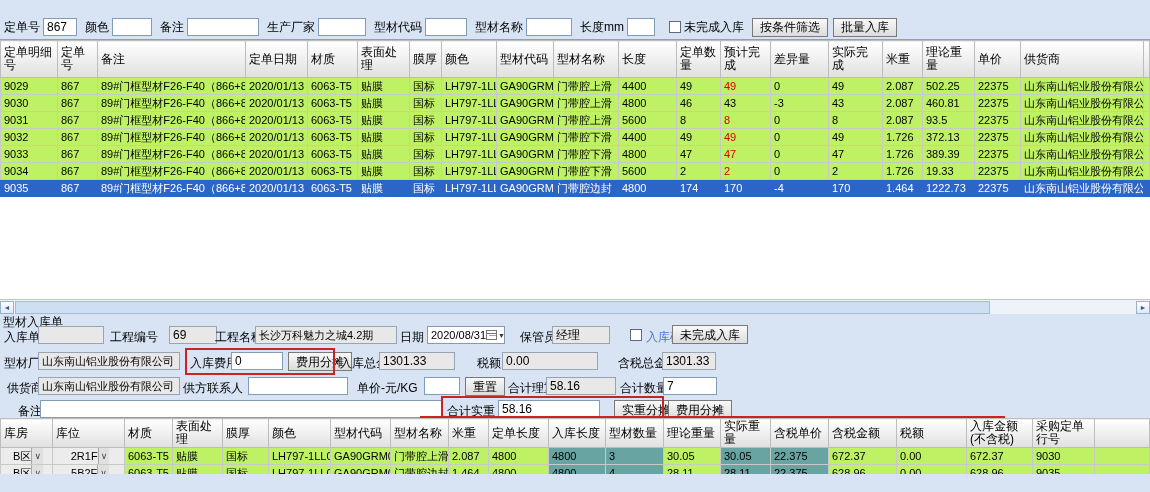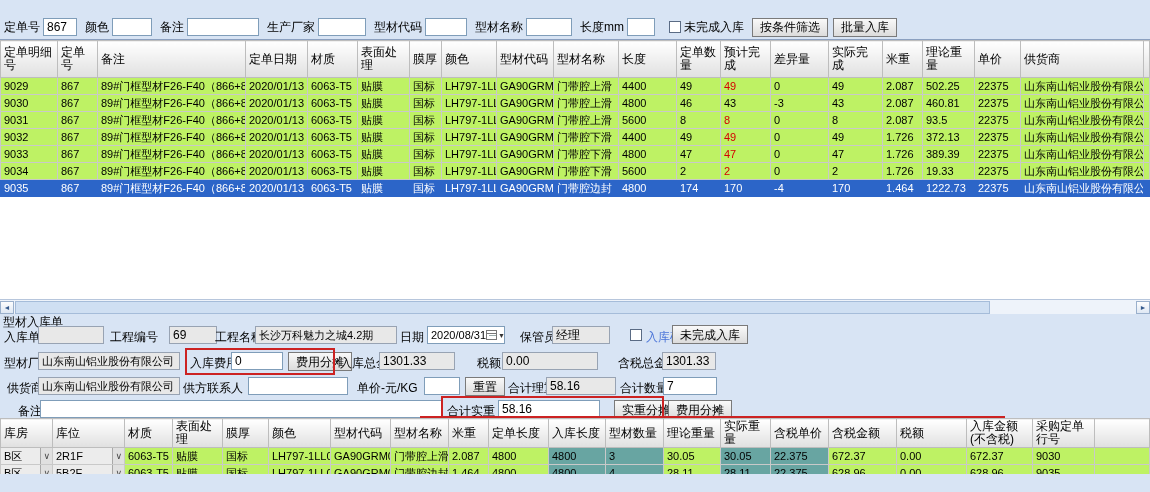--- a/index.html
+++ b/index.html
@@ -26,21 +26,21 @@
   .gridwrap{background:#fff;overflow:hidden}
   table.grid{table-layout:fixed;width:1150px;border-collapse:collapse;background:#bef264}
   .grid th{background:linear-gradient(#ffffff,#e0e0e0);border:1px solid #bdbdbd;font-weight:normal;font-size:12px;padding:1px 3px;text-align:left;vertical-align:middle;line-height:13px;overflow:hidden}
   #top-grid th{height:37px}
   #bottom-grid th{height:27px}
   .grid td{border:1px solid #c9c9c9;font-size:11px;padding:0 3px;height:17px;white-space:nowrap;overflow:hidden;vertical-align:middle}
   .grid tr.sel td{background:var(--sel);color:#fff;border-color:var(--sel)}
   .grid td.red{color:var(--redtext)}
   .grid td.teal{background:var(--teal)}
   .grid td.dd{background:#ececec;padding:0 0 0 3px}
-  .ddin{display:flex;justify-content:space-between;align-items:center;height:100%}
+  .ddin{display:flex;justify-content:center;align-items:center;height:100%}
   .chev{color:#444;font-size:9px;border-left:1px solid #a8a8a8;background:#e0e0e0;padding:0 2px;height:100%;display:flex;align-items:center}
   .hscroll{left:0;width:1150px;height:15px;background:#eef3fa;border-top:1px solid #b7c6dc}
   .sarrow{position:absolute;top:1px;width:14px;height:13px;background:linear-gradient(#fdfdfd,#dfe8f4);border:1px solid #9ab0cc;font-size:7px;color:#365a8c;display:inline-flex;align-items:center;justify-content:center}
   .sarrow.left{left:0}
   .sarrow.right{right:0}
   .sthumb{position:absolute;left:15px;top:1px;width:975px;height:13px;background:#cfdff2;border:1px solid #a5bcd9}
   .datefield{height:18px;border:1px solid var(--inpborder);background:#fff;display:flex;align-items:center;justify-content:space-between;padding:0 2px 0 3px;font-size:11px}
   .calwrap{display:inline-flex;align-items:center;gap:1px}
   .cal{position:relative;width:11px;height:10px;border:1px solid #777;background:#fff;display:inline-block}
   .cal::before{content:'';position:absolute;top:2px;left:0;right:0;height:1px;background:#777}

